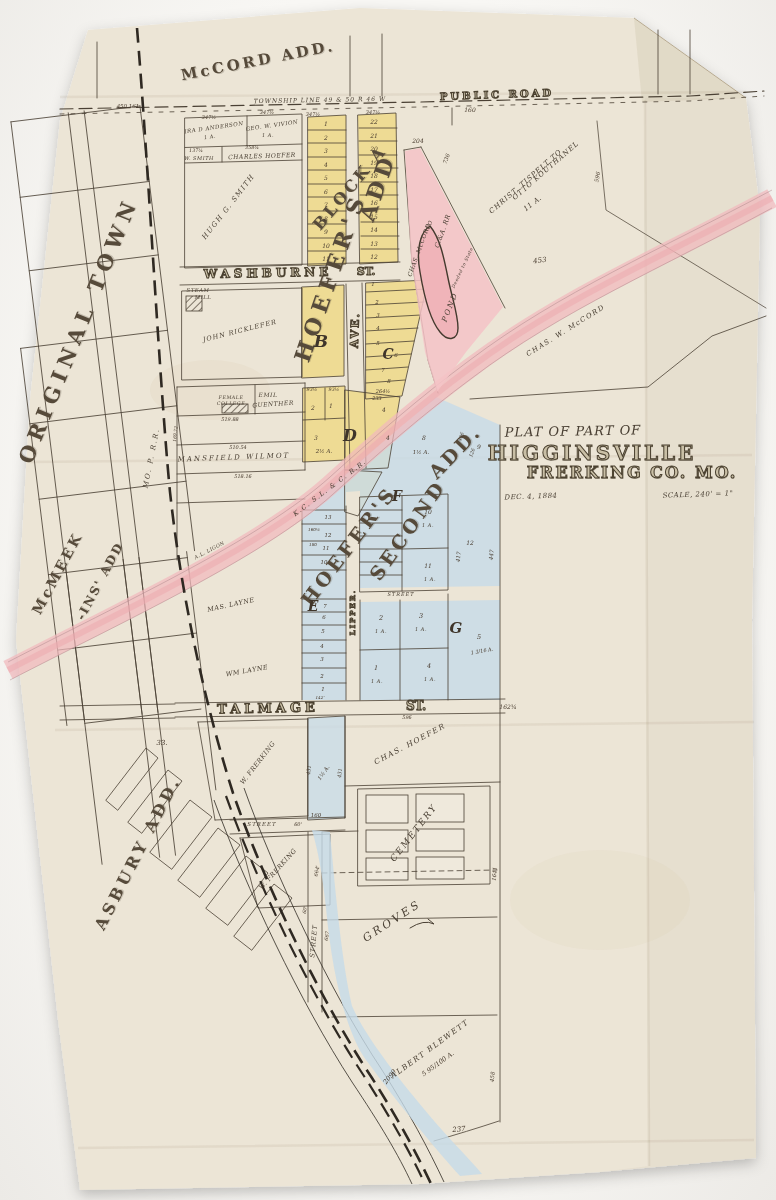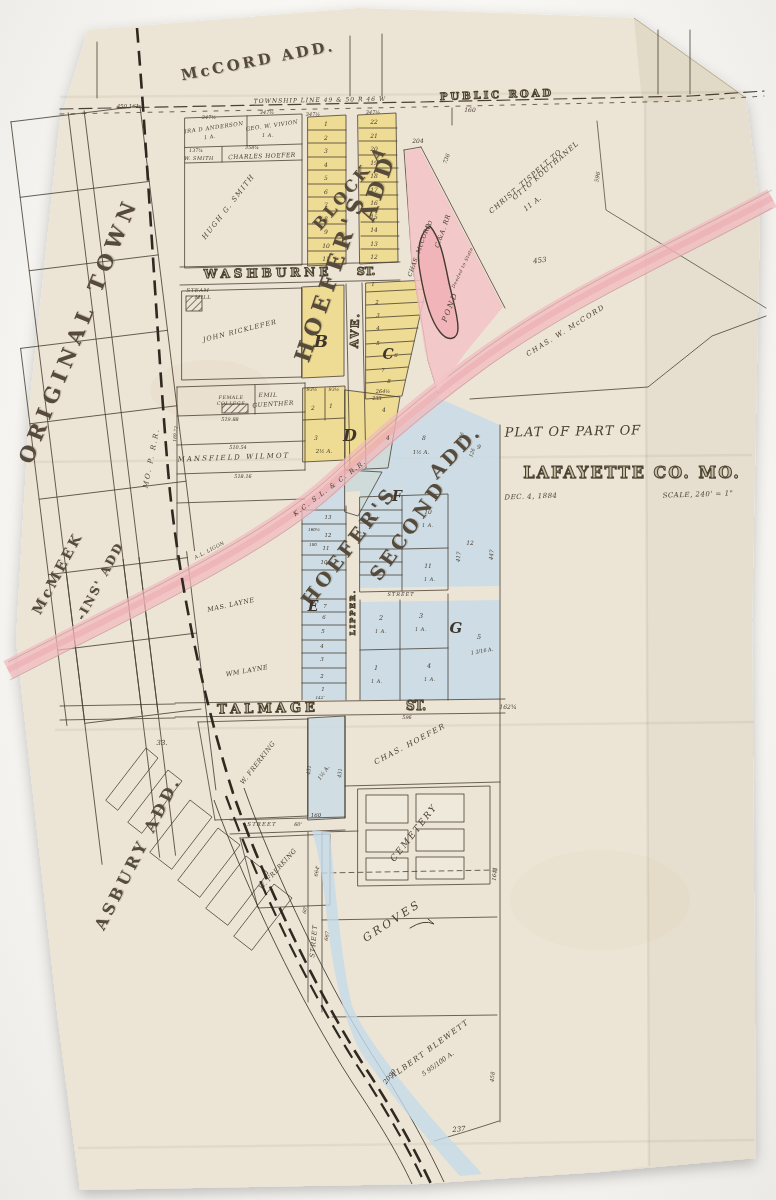--- a/index.html
+++ b/index.html
@@ -281,21 +281,22 @@
       <div class="lbl hnd" style="left: 381px; top: 631px; font-size: 5px; transform: translate(-50%, -50%) rotate(0deg);">1 A.</div>
       <div class="lbl num" style="left: 421px; top: 616px; font-size: 6.5px; transform: translate(-50%, -50%) rotate(0deg);">3</div>
       <div class="lbl hnd" style="left: 421px; top: 629px; font-size: 5px; transform: translate(-50%, -50%) rotate(0deg);">1 A.</div>
       <div class="lbl num" style="left: 376px; top: 668px; font-size: 6.5px; transform: translate(-50%, -50%) rotate(0deg);">1</div>
       <div class="lbl hnd" style="left: 377px; top: 681px; font-size: 5px; transform: translate(-50%, -50%) rotate(0deg);">1 A.</div>
       <div class="lbl num" style="left: 429px; top: 666px; font-size: 6.5px; transform: translate(-50%, -50%) rotate(0deg);">4</div>
       <div class="lbl hnd" style="left: 430px; top: 679px; font-size: 5px; transform: translate(-50%, -50%) rotate(0deg);">1 A.</div>
       <div class="lbl num" style="left: 479px; top: 637px; font-size: 6.5px; transform: translate(-50%, -50%) rotate(0deg);">5</div>
       <div class="lbl num" style="left: 482px; top: 651px; font-size: 5px; transform: translate(-50%, -50%) rotate(-10deg);">1 3/16 A.</div>
       <div class="lbl hnd" style="left: 573px; top: 431px; font-size: 13px; letter-spacing: 1px; transform: translate(-50%, -50%) rotate(-1deg);">PLAT OF PART OF</div>
-      <div class="lbl hol" style="left: 632px; top: 473px; font-size: 16px; letter-spacing: 2px; transform: translate(-50%, -50%) rotate(0deg);">LAFAYETTE CO. MO.</div>
+      <div class="lbl hol" style="left: 592px; top: 453px; font-size: 20px; letter-spacing: 3px; transform: translate(-50%, -50%) rotate(0deg);">HIGGINSVILLE</div>
+      <div class="lbl hol" style="left: 632px; top: 473px; font-size: 16px; letter-spacing: 2px; transform: translate(-50%, -50%) rotate(0deg);">FRERKING CO. MO.</div>
       <div class="lbl hnd" style="left: 531px; top: 497px; font-size: 7px; transform: translate(-50%, -50%) rotate(-2deg);">DEC. 4, 1884</div>
       <div class="lbl hnd" style="left: 698px; top: 495px; font-size: 7px; transform: translate(-50%, -50%) rotate(-2deg);">SCALE, 240' = 1"</div>
       <div class="lbl hol" style="left: 268px; top: 708px; font-size: 13px; letter-spacing: 4px; transform: translate(-50%, -50%) rotate(-1deg);">TALMAGE</div>
       <div class="lbl hol" style="left: 416px; top: 706px; font-size: 12px; transform: translate(-50%, -50%) rotate(0deg);">ST.</div>
       <div class="lbl num" style="left: 407px; top: 717px; font-size: 5px; transform: translate(-50%, -50%) rotate(0deg);">596</div>
       <div class="lbl num" style="left: 508px; top: 707px; font-size: 6px; transform: translate(-50%, -50%) rotate(0deg);">162¾</div>
       <div class="lbl num" style="left: 162px; top: 743px; font-size: 7px; transform: translate(-50%, -50%) rotate(0deg);">33.</div>
       <div class="lbl hnd" style="left: 258px; top: 763px; font-size: 6.5px; transform: translate(-50%, -50%) rotate(-52deg);">W. FRERKING</div>
       <div class="lbl num" style="left: 309px; top: 770px; font-size: 5px; transform: translate(-50%, -50%) rotate(-85deg);">431</div>
       <div class="lbl num" style="left: 324px; top: 773px; font-size: 5.5px; transform: translate(-50%, -50%) rotate(-55deg);">1½ A.</div>

